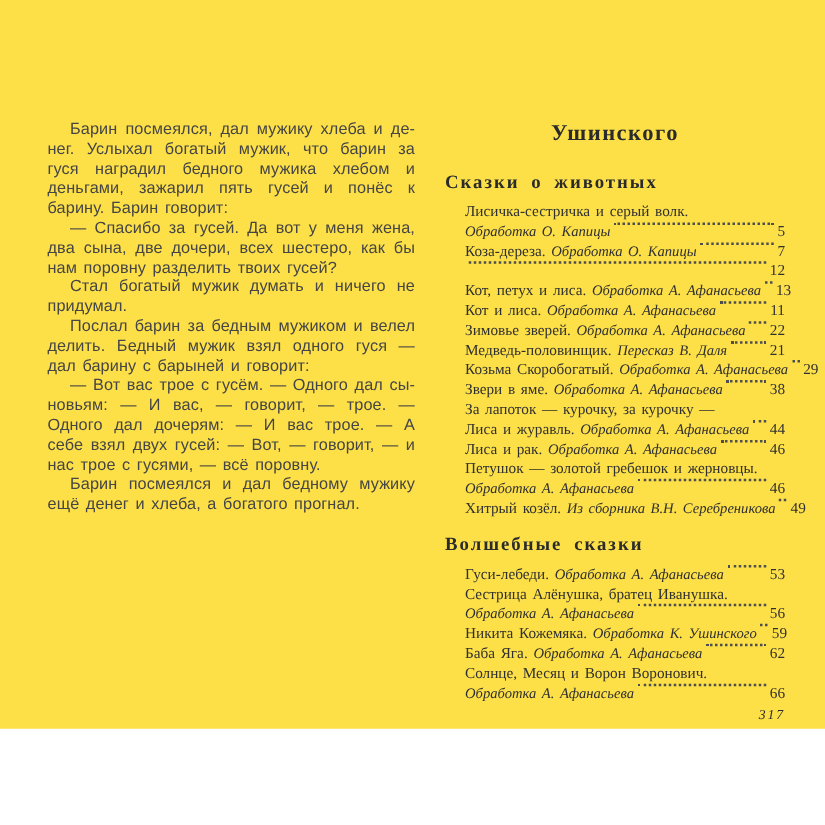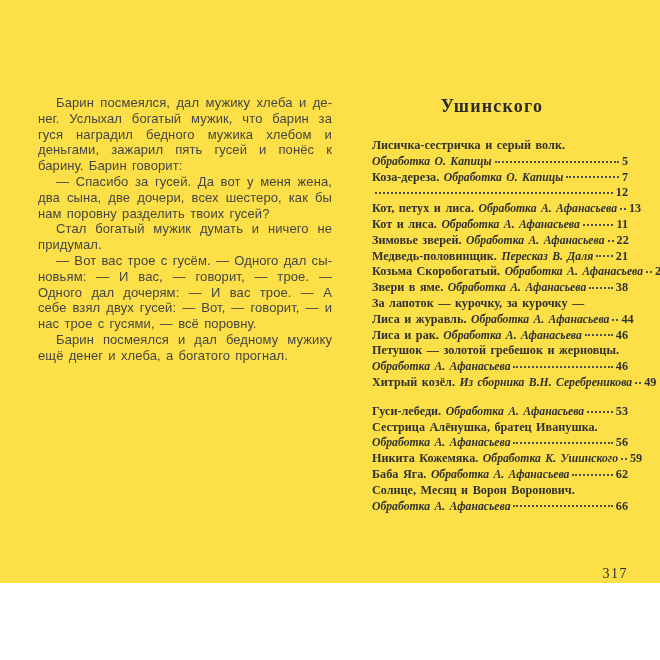--- a/index.html
+++ b/index.html
@@ -54,66 +54,68 @@
     margin: 0 0 7px 0;
     font-size: 15px;
     font-weight: bold;
     letter-spacing: 1.6px;
     word-spacing: 4px;
     color: #2b2b2b;
   }
   .entries { padding-left: 16px; }
   .toc-line {
     display: flex;
-    align-items: center;
+    align-items: flex-start;
     font-size: 12.2px;
     line-height: 15.8px;
     word-spacing: 1.5px;
-    font-weight: bold;
   }
   .toc-line .runs { white-space: nowrap; }
   .toc-line .rm { font-style: normal; }
   .toc-line .it {
     font-style: italic;
     font-size: 11.7px;
   }
   .leader {
     flex: 1 1 6px;
     min-width: 6px;
     border-bottom: 2px dotted #4e4e4e;
     margin: 0 3px 0 3px;
   }
   .pg { white-space: nowrap; }
   .folio {
     position: absolute;
     right: 0; top: 470px;
-    font-size: 14px;
+    font-size: 11px;
     letter-spacing: 1.5px;
     color: #2b2b2b;
+    font-style: italic;
   }
 </style>
 </head>
 <body>
 
 <div class="spread">
 
   <div class="page-left">
     <div class="story-text" id="story-text">
         <p>Барин посмеялся, дал мужику хлеба и де­нег. Услыхал богатый мужик, что барин за гуся наградил бедного мужика хлебом и деньгами, зажарил пять гусей и понёс к барину. Барин говорит:</p>
         <p>— Спасибо за гусей. Да вот у меня жена, два сына, две дочери, всех шестеро, как бы нам поровну разделить твоих гусей?</p>
         <p>Стал богатый мужик думать и ничего не придумал.</p>
+        <p>Послал барин за бедным мужиком и ве­лел делить. Бедный мужик взял одного гуся — дал барину с барыней и говорит:</p>
         <p>— Вот вас трое с гусём. — Одного дал сы­новьям: — И вас, — говорит, — трое. — Одного дал дочерям: — И вас трое. — А себе взял двух гусей: — Вот, — говорит, — и нас трое с гу­сями, — всё поровну.</p>
         <p>Барин посмеялся и дал бедному мужику ещё денег и хлеба, а богатого прогнал.</p>
       </div>
   </div>
 
   <div class="toc-page">
     <h1 class="toc-title">Ушинского</h1>
     <div id="toc-sections">
         <div class="toc-section">
+          <h2 class="toc-heading">Сказки о животных</h2>
           <div class="entries">
             <div class="toc-entry">
               <div class="toc-line">
                 <span class="runs"><span class="rm">Лисичка-сестричка и серый волк.</span></span>
               </div>
               <div class="toc-line">
                 <span class="runs"><span class="it">Обработка О. Капицы</span></span>
                 <span class="leader"></span>
                 <span class="pg">5</span>
               </div>
@@ -205,20 +207,21 @@
             <div class="toc-entry">
               <div class="toc-line">
                 <span class="runs"><span class="rm">Хитрый козёл. </span><span class="it">Из сборника В.Н. Серебреникова</span></span>
                 <span class="leader"></span>
                 <span class="pg">49</span>
               </div>
             </div>
           </div>
         </div>
         <div class="toc-section">
+          <h2 class="toc-heading">Волшебные сказки</h2>
           <div class="entries">
             <div class="toc-entry">
               <div class="toc-line">
                 <span class="runs"><span class="rm">Гуси-лебеди. </span><span class="it">Обработка А. Афанасьева</span></span>
                 <span class="leader"></span>
                 <span class="pg">53</span>
               </div>
             </div>
             <div class="toc-entry">
               <div class="toc-line">

